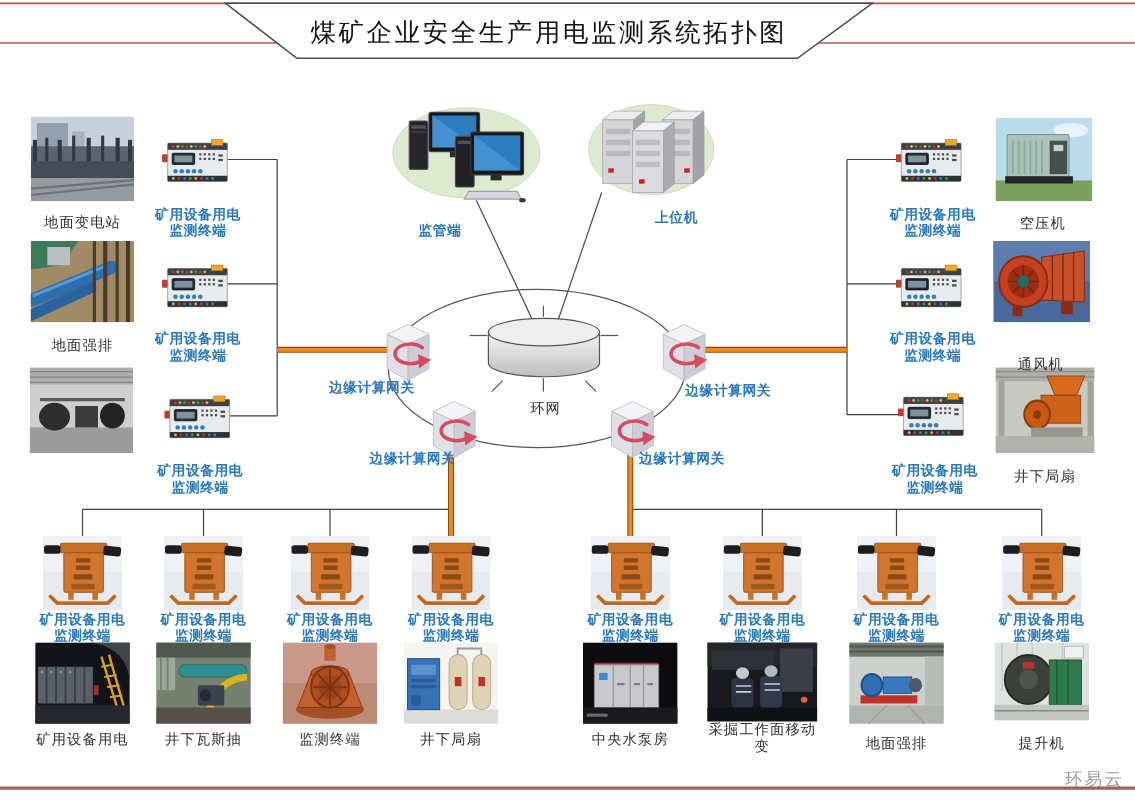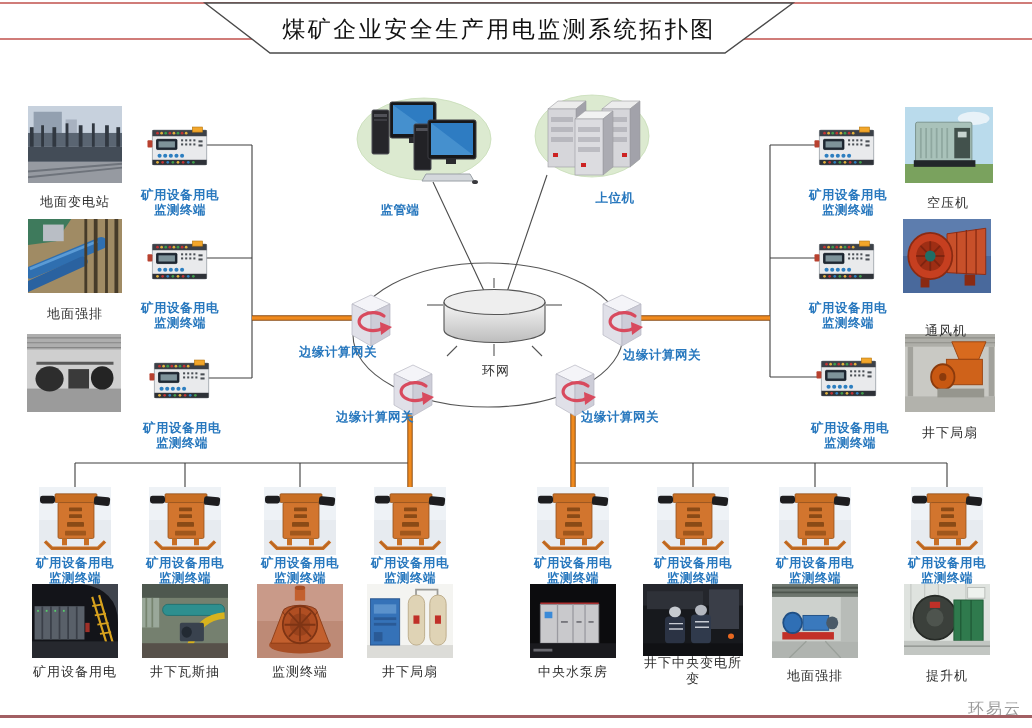--- a/index.html
+++ b/index.html
@@ -637,21 +637,21 @@
     </div>
   <div class="lbl" style="left:355px;top:664px;width:110px">
       <span>井下局扇</span>
       <span></span>
     </div>
   <div class="lbl" style="left:518px;top:664px;width:110px">
       <span>中央水泵房</span>
       <span></span>
     </div>
   <div class="lbl" style="left:638px;top:655px;width:110px">
-      <span>井下中央变电所</span>
+      <span>采掘工作面移动</span>
       <span>变</span>
     </div>
   <div class="lbl" style="left:760px;top:668px;width:110px">
       <span>地面强排</span>
       <span></span>
     </div>
   <div class="lbl" style="left:892px;top:668px;width:110px">
       <span>提升机</span>
       <span></span>
     </div>

